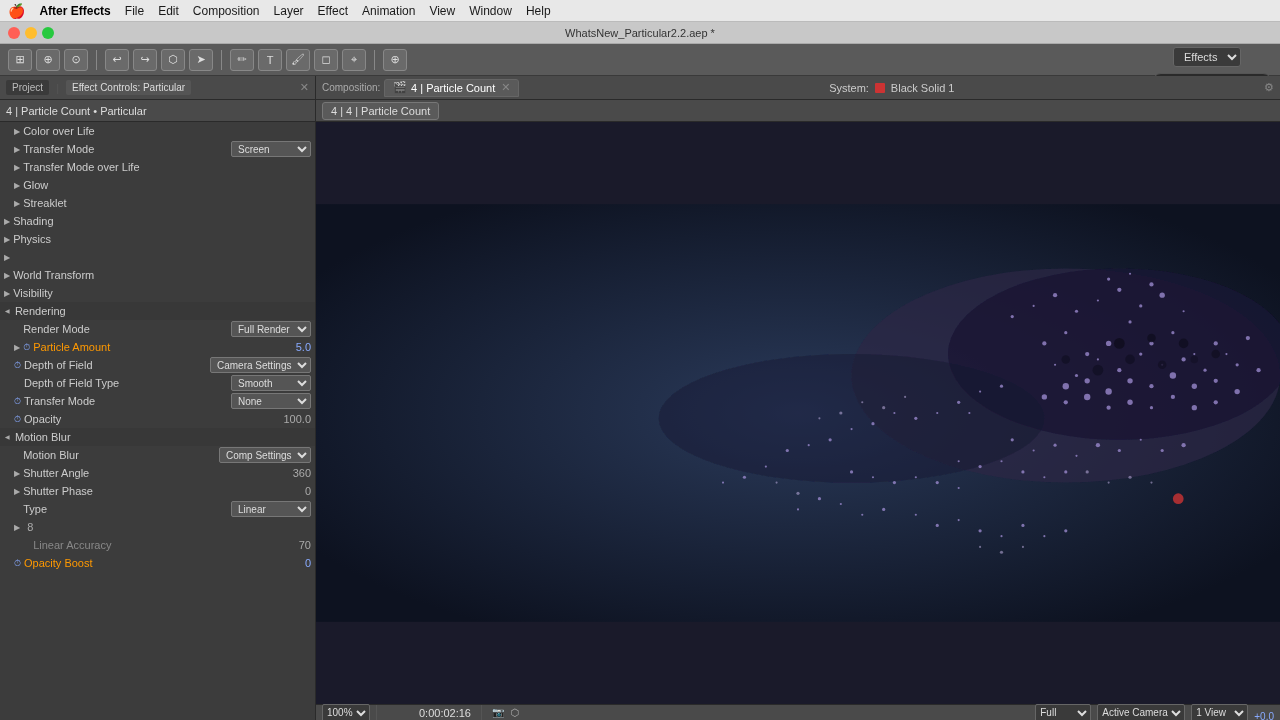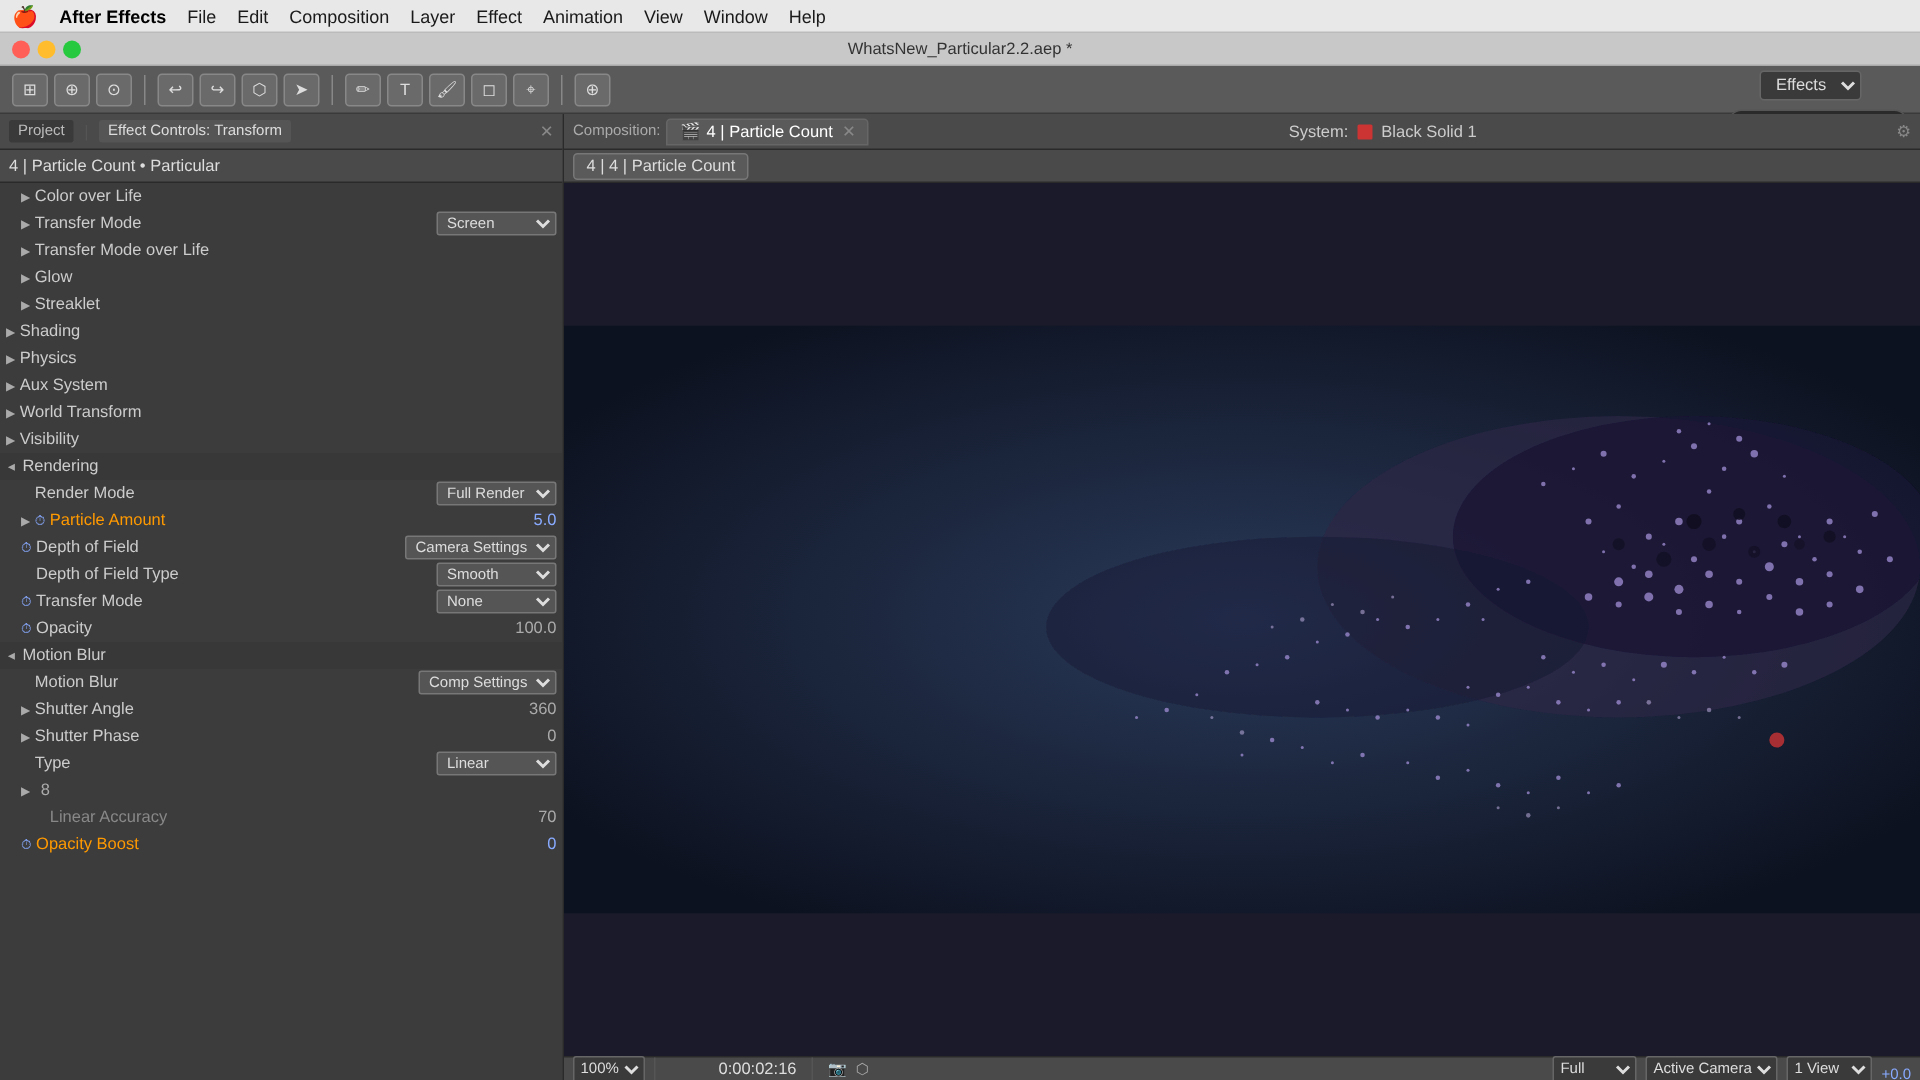--- a/index.html
+++ b/index.html
@@ -81,21 +81,21 @@
 
     
     #main {
       display: flex;
       height: calc(720px - 22px - 22px - 32px);
       
     }
 
     
     #left-panel {
-      width: 376px;
+      width: 316px;
       background: #3c3c3c;
       border-right: 1px solid #2a2a2a;
       display: flex;
       flex-direction: column;
       flex-shrink: 0;
     }
 
     
     .panel-header {
       height: 24px;
@@ -291,21 +291,21 @@
   </div>
 </div>
 
 <div id="main">
 
   <div id="left-panel">
 
     <div class="panel-header">
       <span style="font-size:10px;color:#bbb;padding:2px 6px;background:#3a3a3a;border-radius:2px;">Project</span>
       <span style="margin:0 3px;color:#555;">|</span>
-      <span style="font-size:10px;color:#ddd;padding:2px 6px;background:#555;border-radius:2px;">Effect Controls: Transform</span>
+      <span style="font-size:10px;color:#ddd;padding:2px 6px;background:#555;border-radius:2px;">Effect Controls: Particular</span>
       <span style="margin-left:auto;color:#888;cursor:pointer;">✕</span>
     </div>
 
     <div id="effect-controls-header">
       <span class="ec-title">4 | Particle Count • Particular</span>
     </div>
 
     <div class="panel-scroll-container">
       <div id="properties-list">
 
@@ -342,21 +342,20 @@
           <span class="prop-name">Shading</span>
         </div>
 
         <div class="prop-row">
           <span class="triangle">▶</span>
           <span class="prop-name">Physics</span>
         </div>
 
         <div class="prop-row">
           <span class="triangle">▶</span>
-          <span class="prop-name">Aux System</span>
         </div>
 
         <div class="prop-row">
           <span class="triangle">▶</span>
           <span class="prop-name">World Transform</span>
         </div>
 
         <div class="prop-row">
           <span class="triangle">▶</span>
           <span class="prop-name">Visibility</span>

